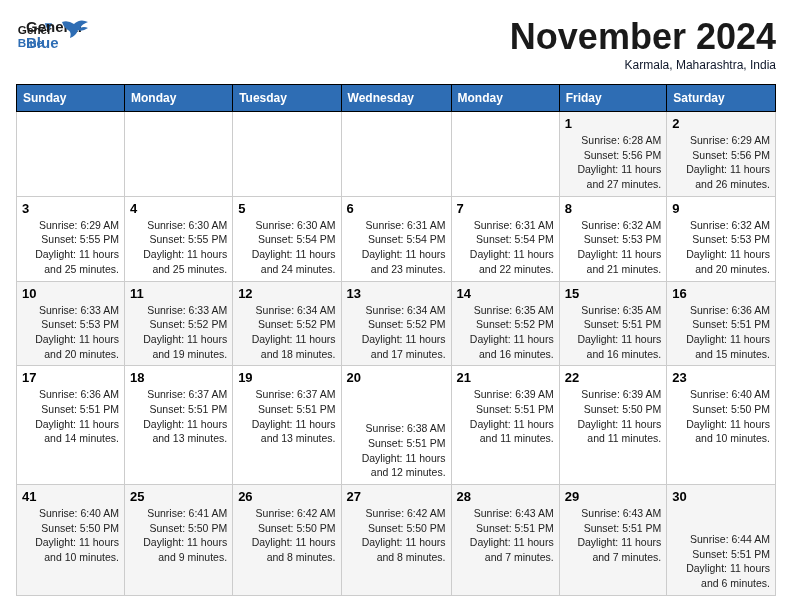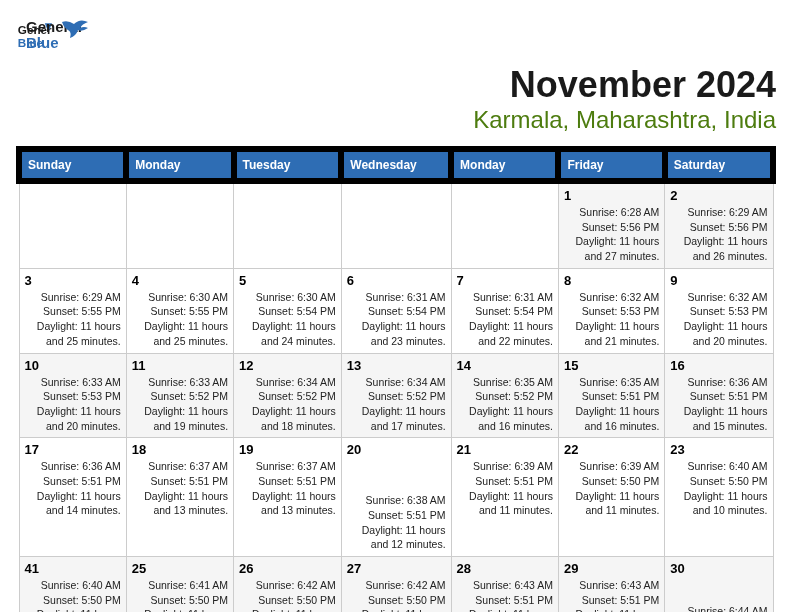--- a/index.html
+++ b/index.html
@@ -25,40 +25,39 @@
       width: 36px;
       height: 36px;
     }
     .title-block {
       text-align: right;
     }
     .month-title {
       font-size: 36px;
       font-weight: bold;
       color: #1a1a1a;
-      margin-top: 48px;
     }
     .location-title {
-      font-size: 24px;
-      color: #4d7c0f;
+      font-size: 12px;
+      color: #0f172a;
       text-align: right;
     }
     table {
       width: 100%;
       border-collapse: collapse;
       font-size: 11px;
     }
     thead tr th {
       background: #2e6db4;
       color: #fff;
       text-align: left;
       padding: 6px 6px;
       font-size: 12px;
       font-weight: bold;
-      border: 6px solid #000000;
+      border: 1px solid #000000;
     }
     tbody tr td {
       vertical-align: top;
       border: 1px solid #ccc;
       padding: 4px 5px;
       height: 80px;
       width: 113px;
       background: #fff;
     }
     tbody tr:nth-child(odd) td {

